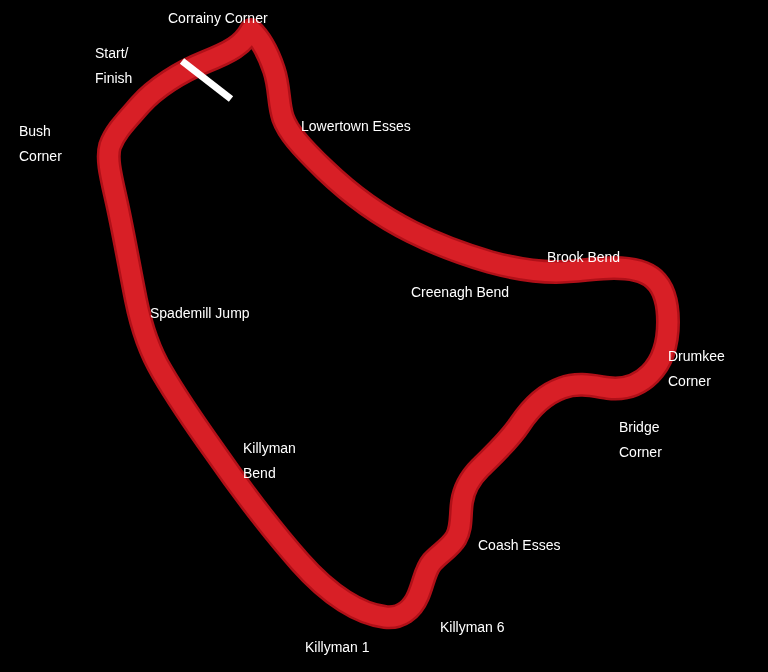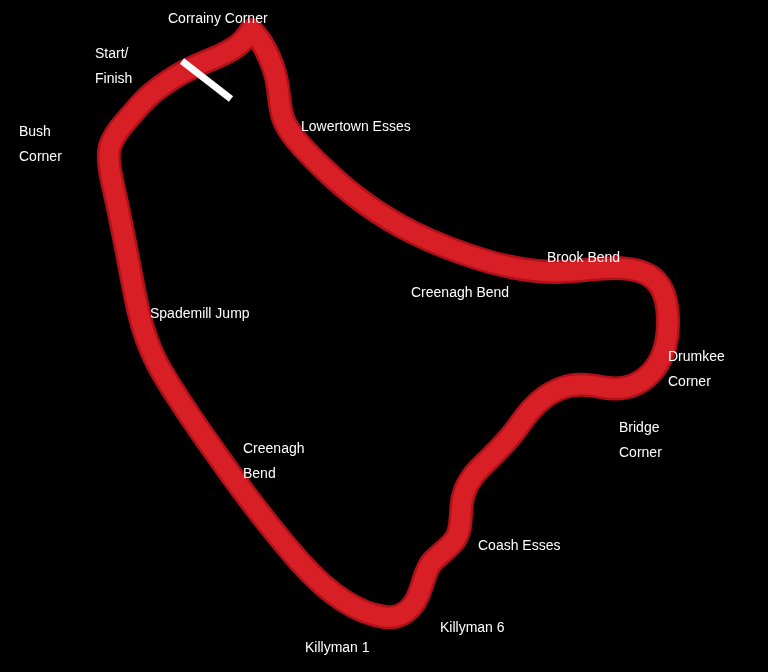--- a/index.html
+++ b/index.html
@@ -54,19 +54,19 @@
       <div class="label left" style="left: 301px; top: 114px;">Lowertown Esses</div>
       <div class="label left" style="left: 19px; top: 119px;">Bush
 Corner</div>
       <div class="label left" style="left: 547px; top: 238px; margin-top: 7px;">Brook Bend</div>
       <div class="label left" style="left: 411px; top: 280px;">Creenagh Bend</div>
       <div class="label left" style="left: 668px; top: 296px; margin-top: 48px;">Drumkee
 Corner</div>
       <div class="label left" style="left: 150px; top: 301px; text-align: center;">Spademill Jump</div>
       <div class="label left" style="left: 619px; top: 415px;">Bridge
 Corner</div>
-      <div class="label left" style="left: 243px; top: 436px;">Creenagh
+      <div class="label left" style="left: 243px; top: 436px;">Killyman
 Bend</div>
       <div class="label left" style="left: 478px; top: 533px;">Coash Esses</div>
       <div class="label left" style="left: 440px; top: 615px;">Killyman 6</div>
       <div class="label left" style="left: 305px; top: 635px;">Killyman 1</div>
     </div>
 </div>
 
 </body></html>

